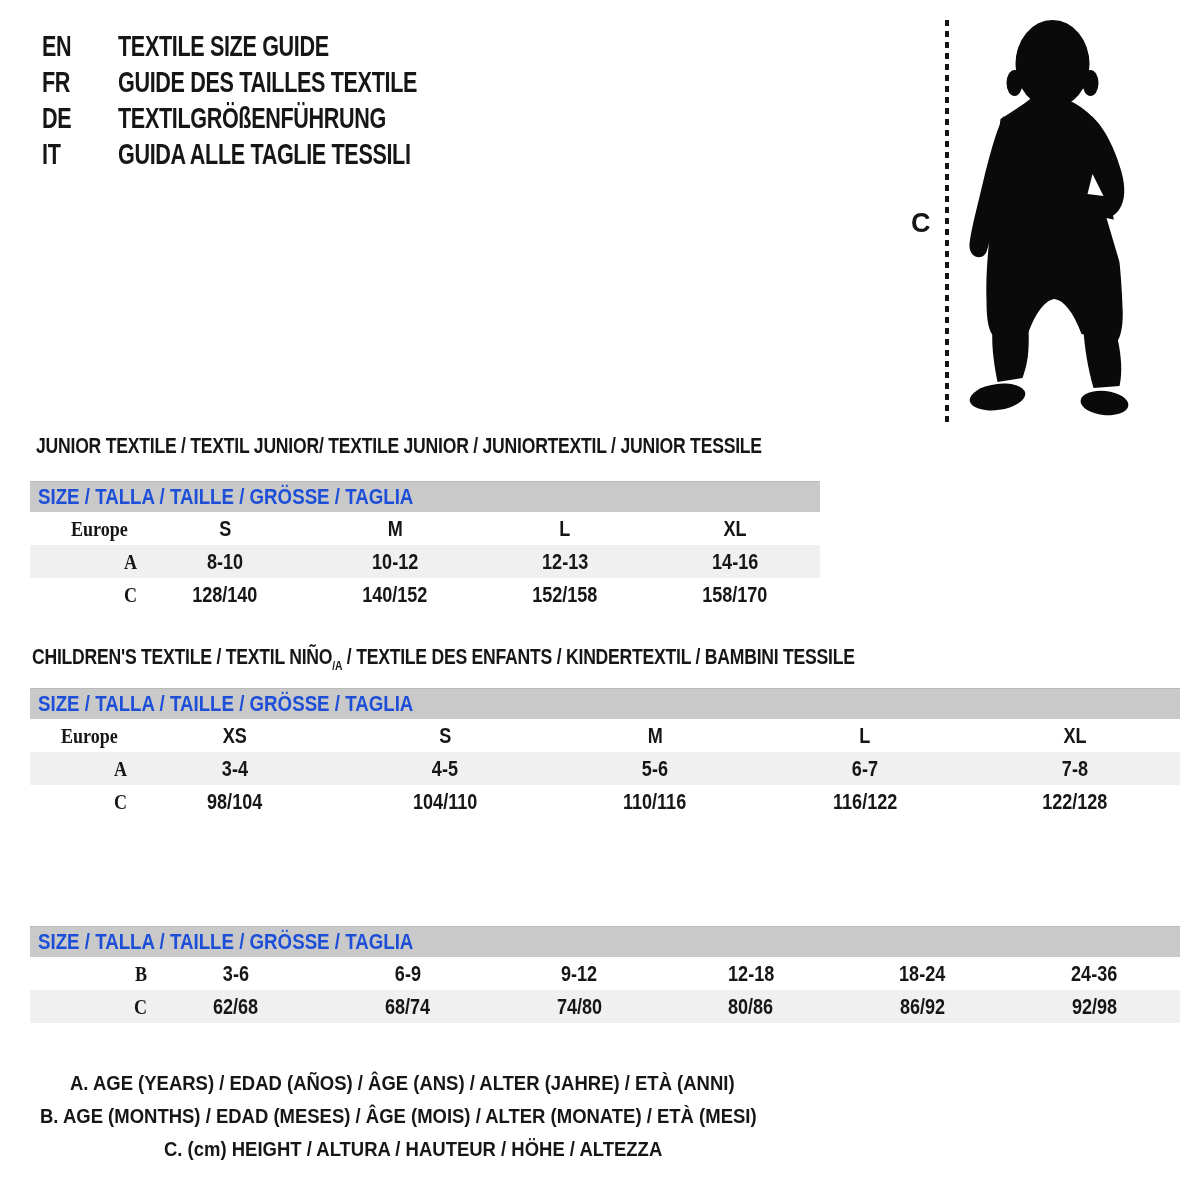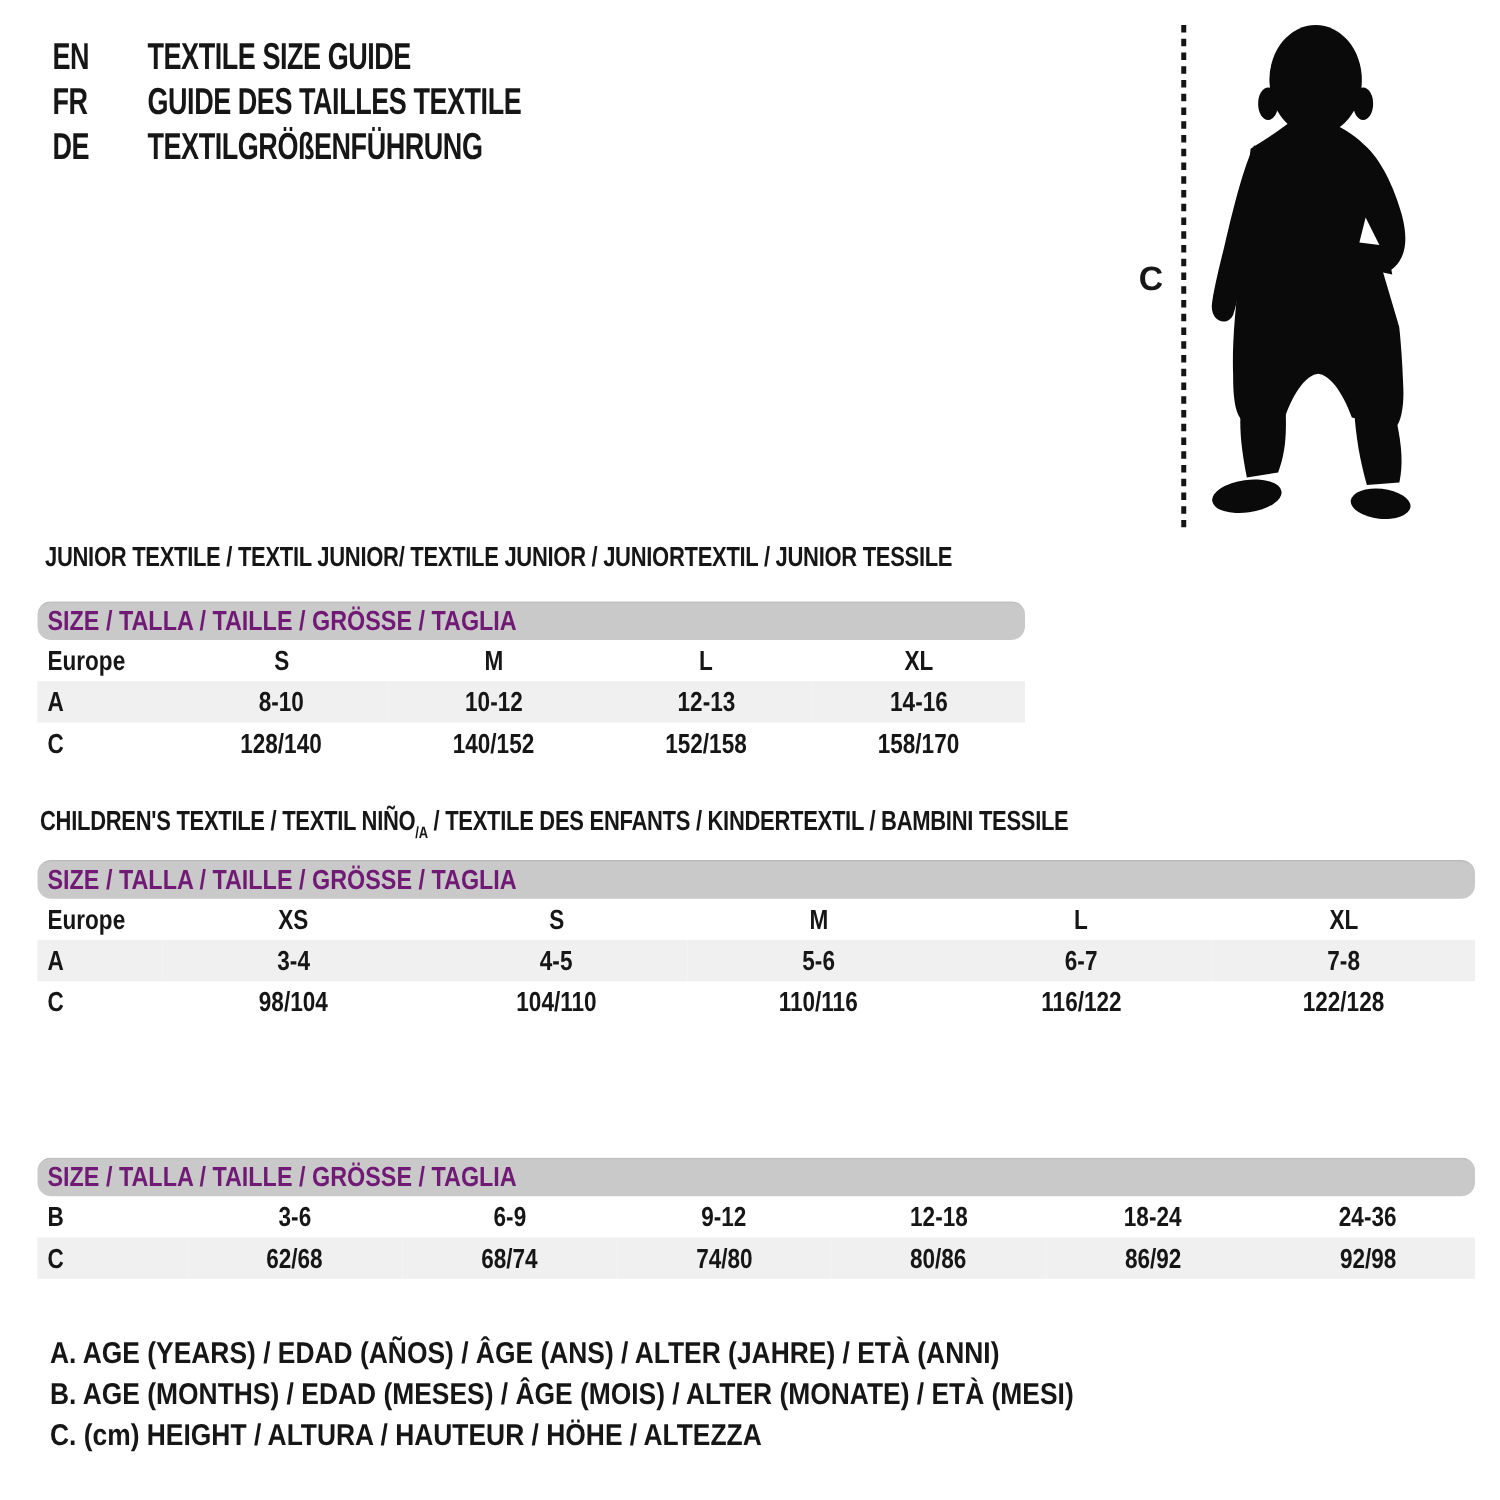--- a/index.html
+++ b/index.html
@@ -31,48 +31,52 @@
   .title-junior{left:36px;top:433px;text-decoration:underline;}
   .title-children{left:32px;top:644px;}
   .title-babies{left:40px;top:845px;line-height:37px;}
   .subA{font-size:13px;vertical-align:-6px;}
 
   
   .size-table{position:absolute;left:30px;}
   .tbl-junior{top:481px;width:790px;}
   .tbl-children{top:688px;width:1150px;}
   .tbl-babies{top:926px;width:1150px;}
-  .size-bar{height:30px;background:#c9c9c9;line-height:30px;padding-left:8px;font-size:22px;color:#701a75;
-            border-top:1px solid #b9b9b9;border-radius:11px;}
+  .size-bar{height:30px;background:#c9c9c9;line-height:30px;padding-left:8px;font-size:22px;color:#1d4ed8;
+            border-top:1px solid #b9b9b9;}
   table{width:100%;border-collapse:collapse;table-layout:fixed;}
   td{height:33px;text-align:center;font-size:22px;padding:0;vertical-align:middle;}
-  td.lbl{text-align:left;padding-left:8px;}
+  td.lbl{text-align:right;padding-left:8px;font-family:Liberation Serif, serif;}
   tr.shade{background:#f0f0f0;}
 
   
   .legend{position:absolute;left:40px;top:1066px;}
-  .legend-line{height:33px;line-height:33px;font-size:24px;}
+  .legend-line{height:33px;line-height:33px;font-size:21px;text-align:center;}
 </style>
 </head>
 <body>
 
 <div class="page">
 
   <div class="lang-block">
     <div class="lang-row">
       <span class="lang-code"><span class="t tl sx72">EN</span></span>
       <span class="t tl sx72">TEXTILE SIZE GUIDE</span>
     </div>
     <div class="lang-row">
       <span class="lang-code"><span class="t tl sx72">FR</span></span>
       <span class="t tl sx72">GUIDE DES TAILLES TEXTILE</span>
     </div>
     <div class="lang-row">
       <span class="lang-code"><span class="t tl sx72">DE</span></span>
       <span class="t tl sx72">TEXTILGRÖßENFÜHRUNG</span>
+    </div>
+    <div class="lang-row">
+      <span class="lang-code"><span class="t tl sx72">IT</span></span>
+      <span class="t tl sx72">GUIDA ALLE TAGLIE TESSILI</span>
     </div>
   </div>
 
   <div class="figure">
     <span class="c-label t tl">C</span>
     <svg class="dash-line" width="8" height="402">
       <line x1="4" y1="0" x2="4" y2="402" stroke="#141414" stroke-width="4" stroke-dasharray="6 5"></line>
     </svg>
     <svg class="baby-svg" width="180" height="406" viewBox="0 0 175 406">
       <g fill="#0a0a0a">

